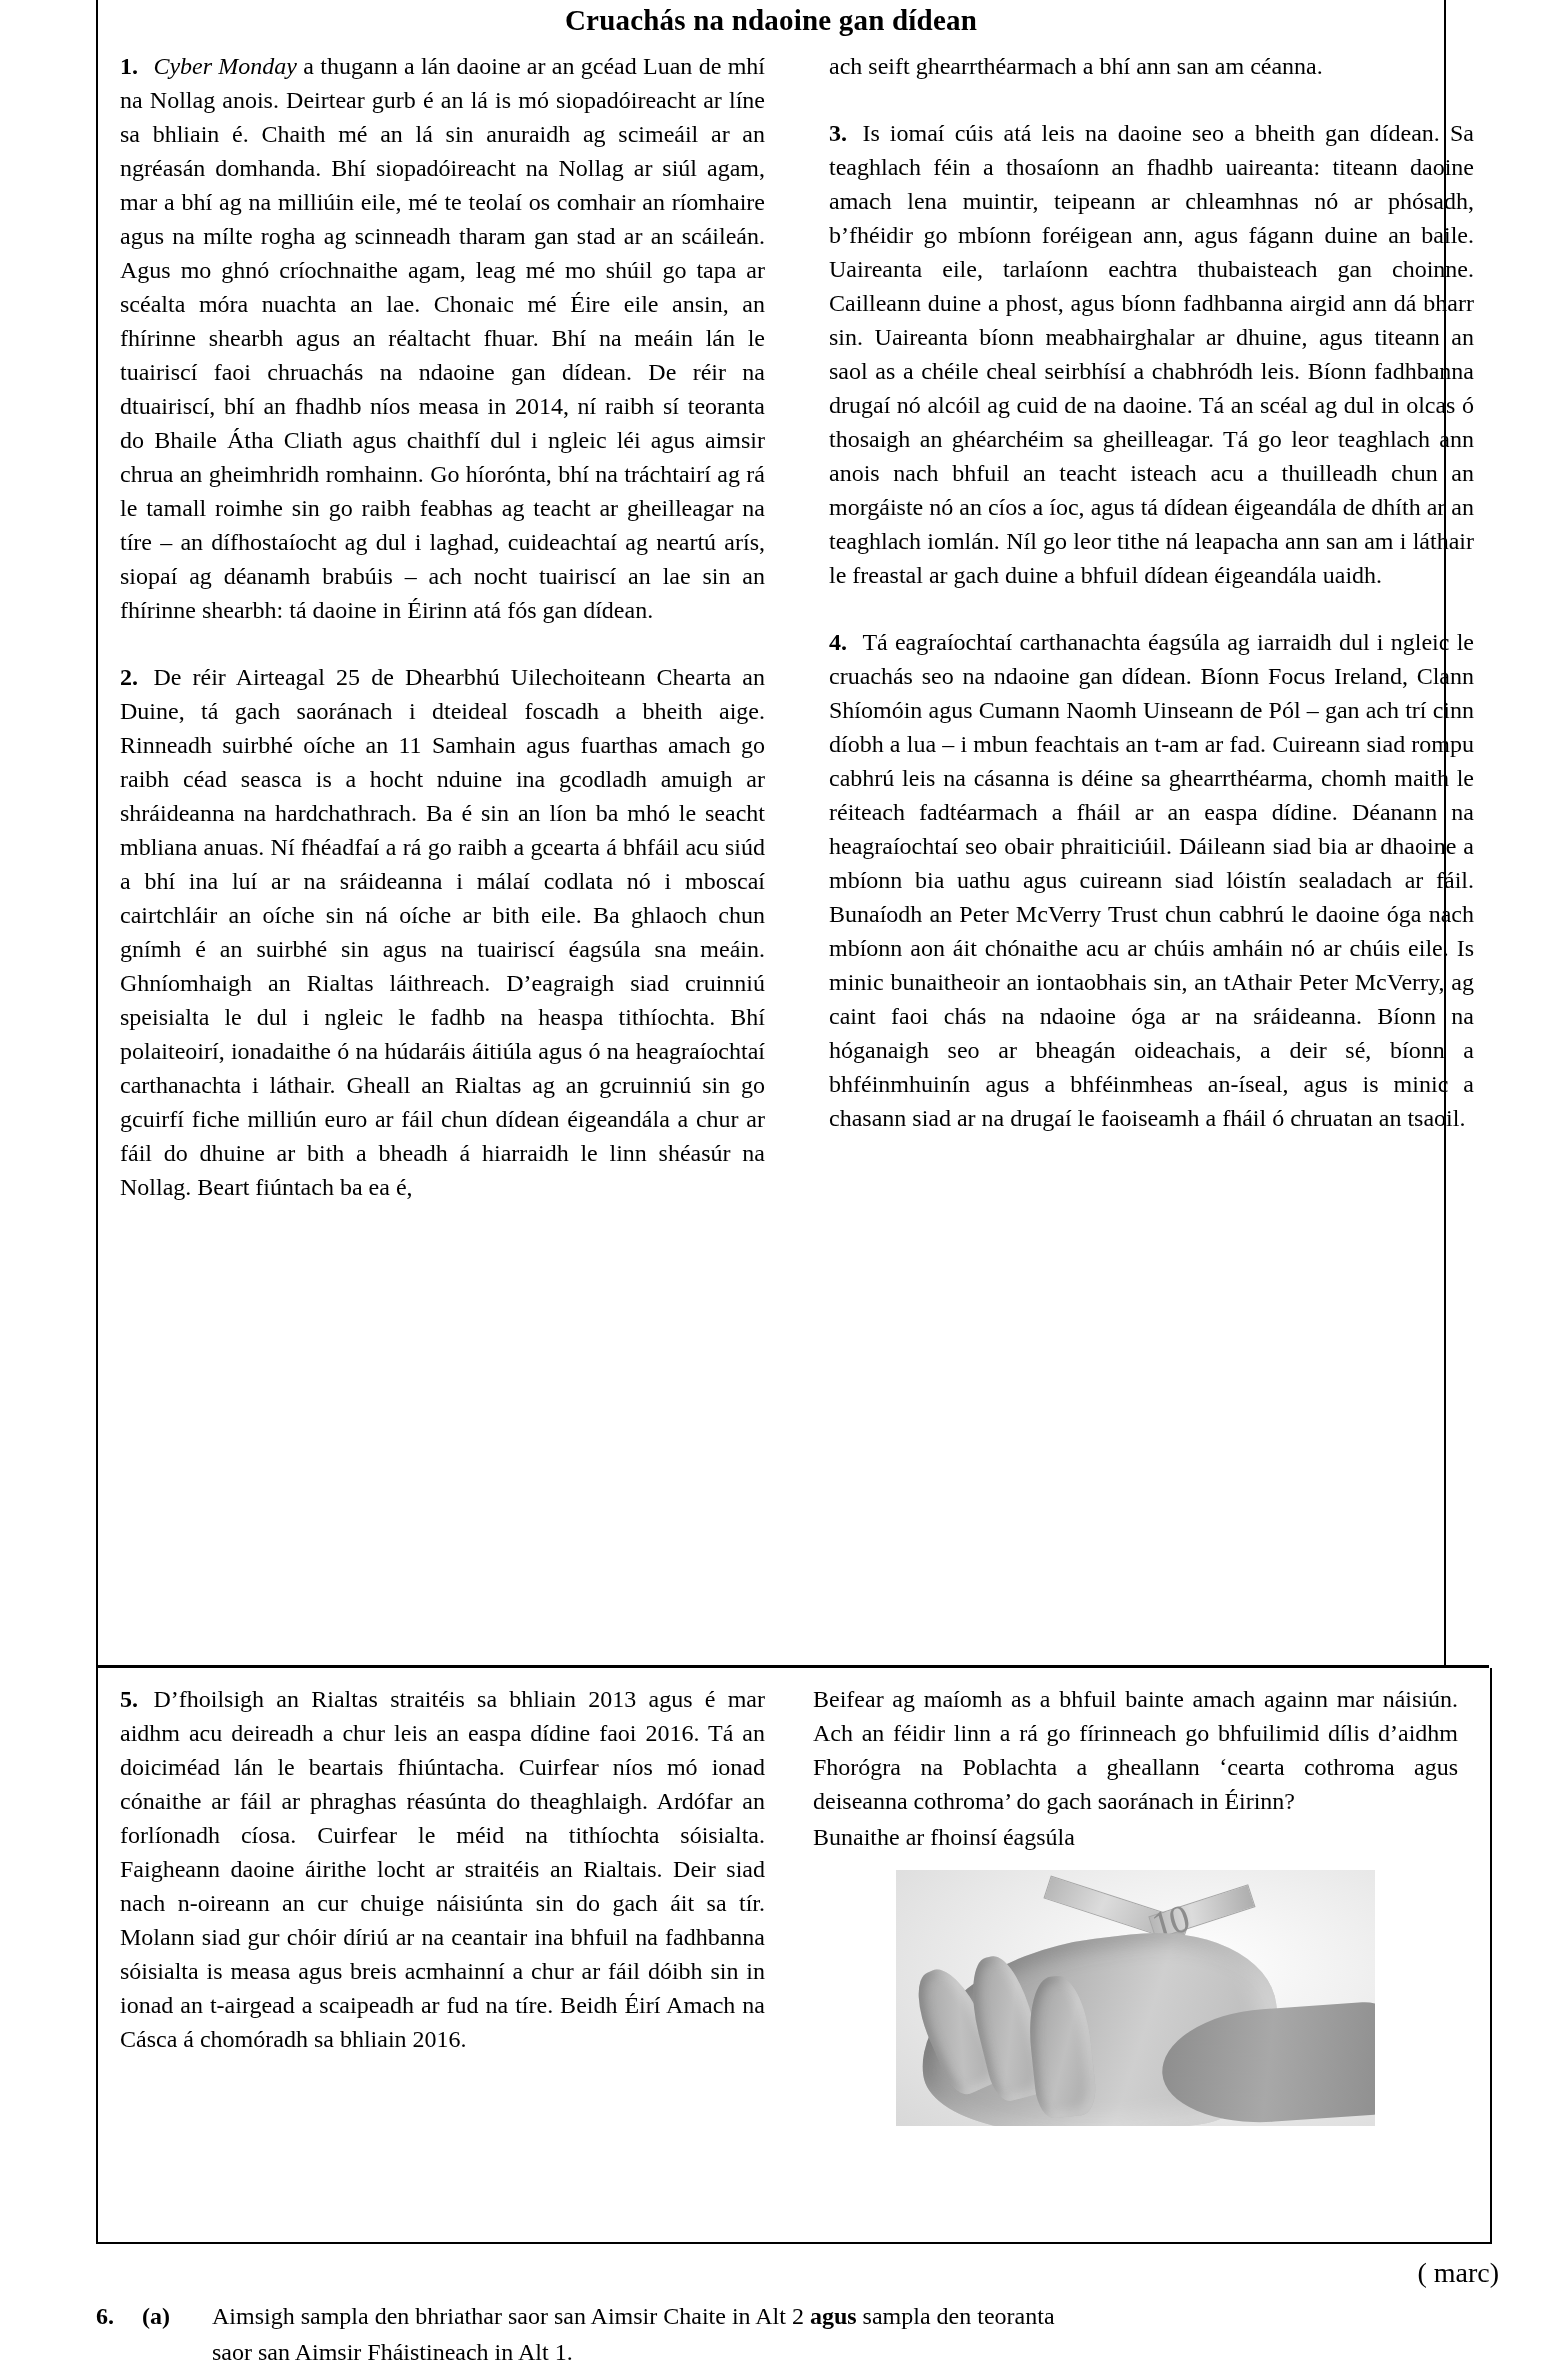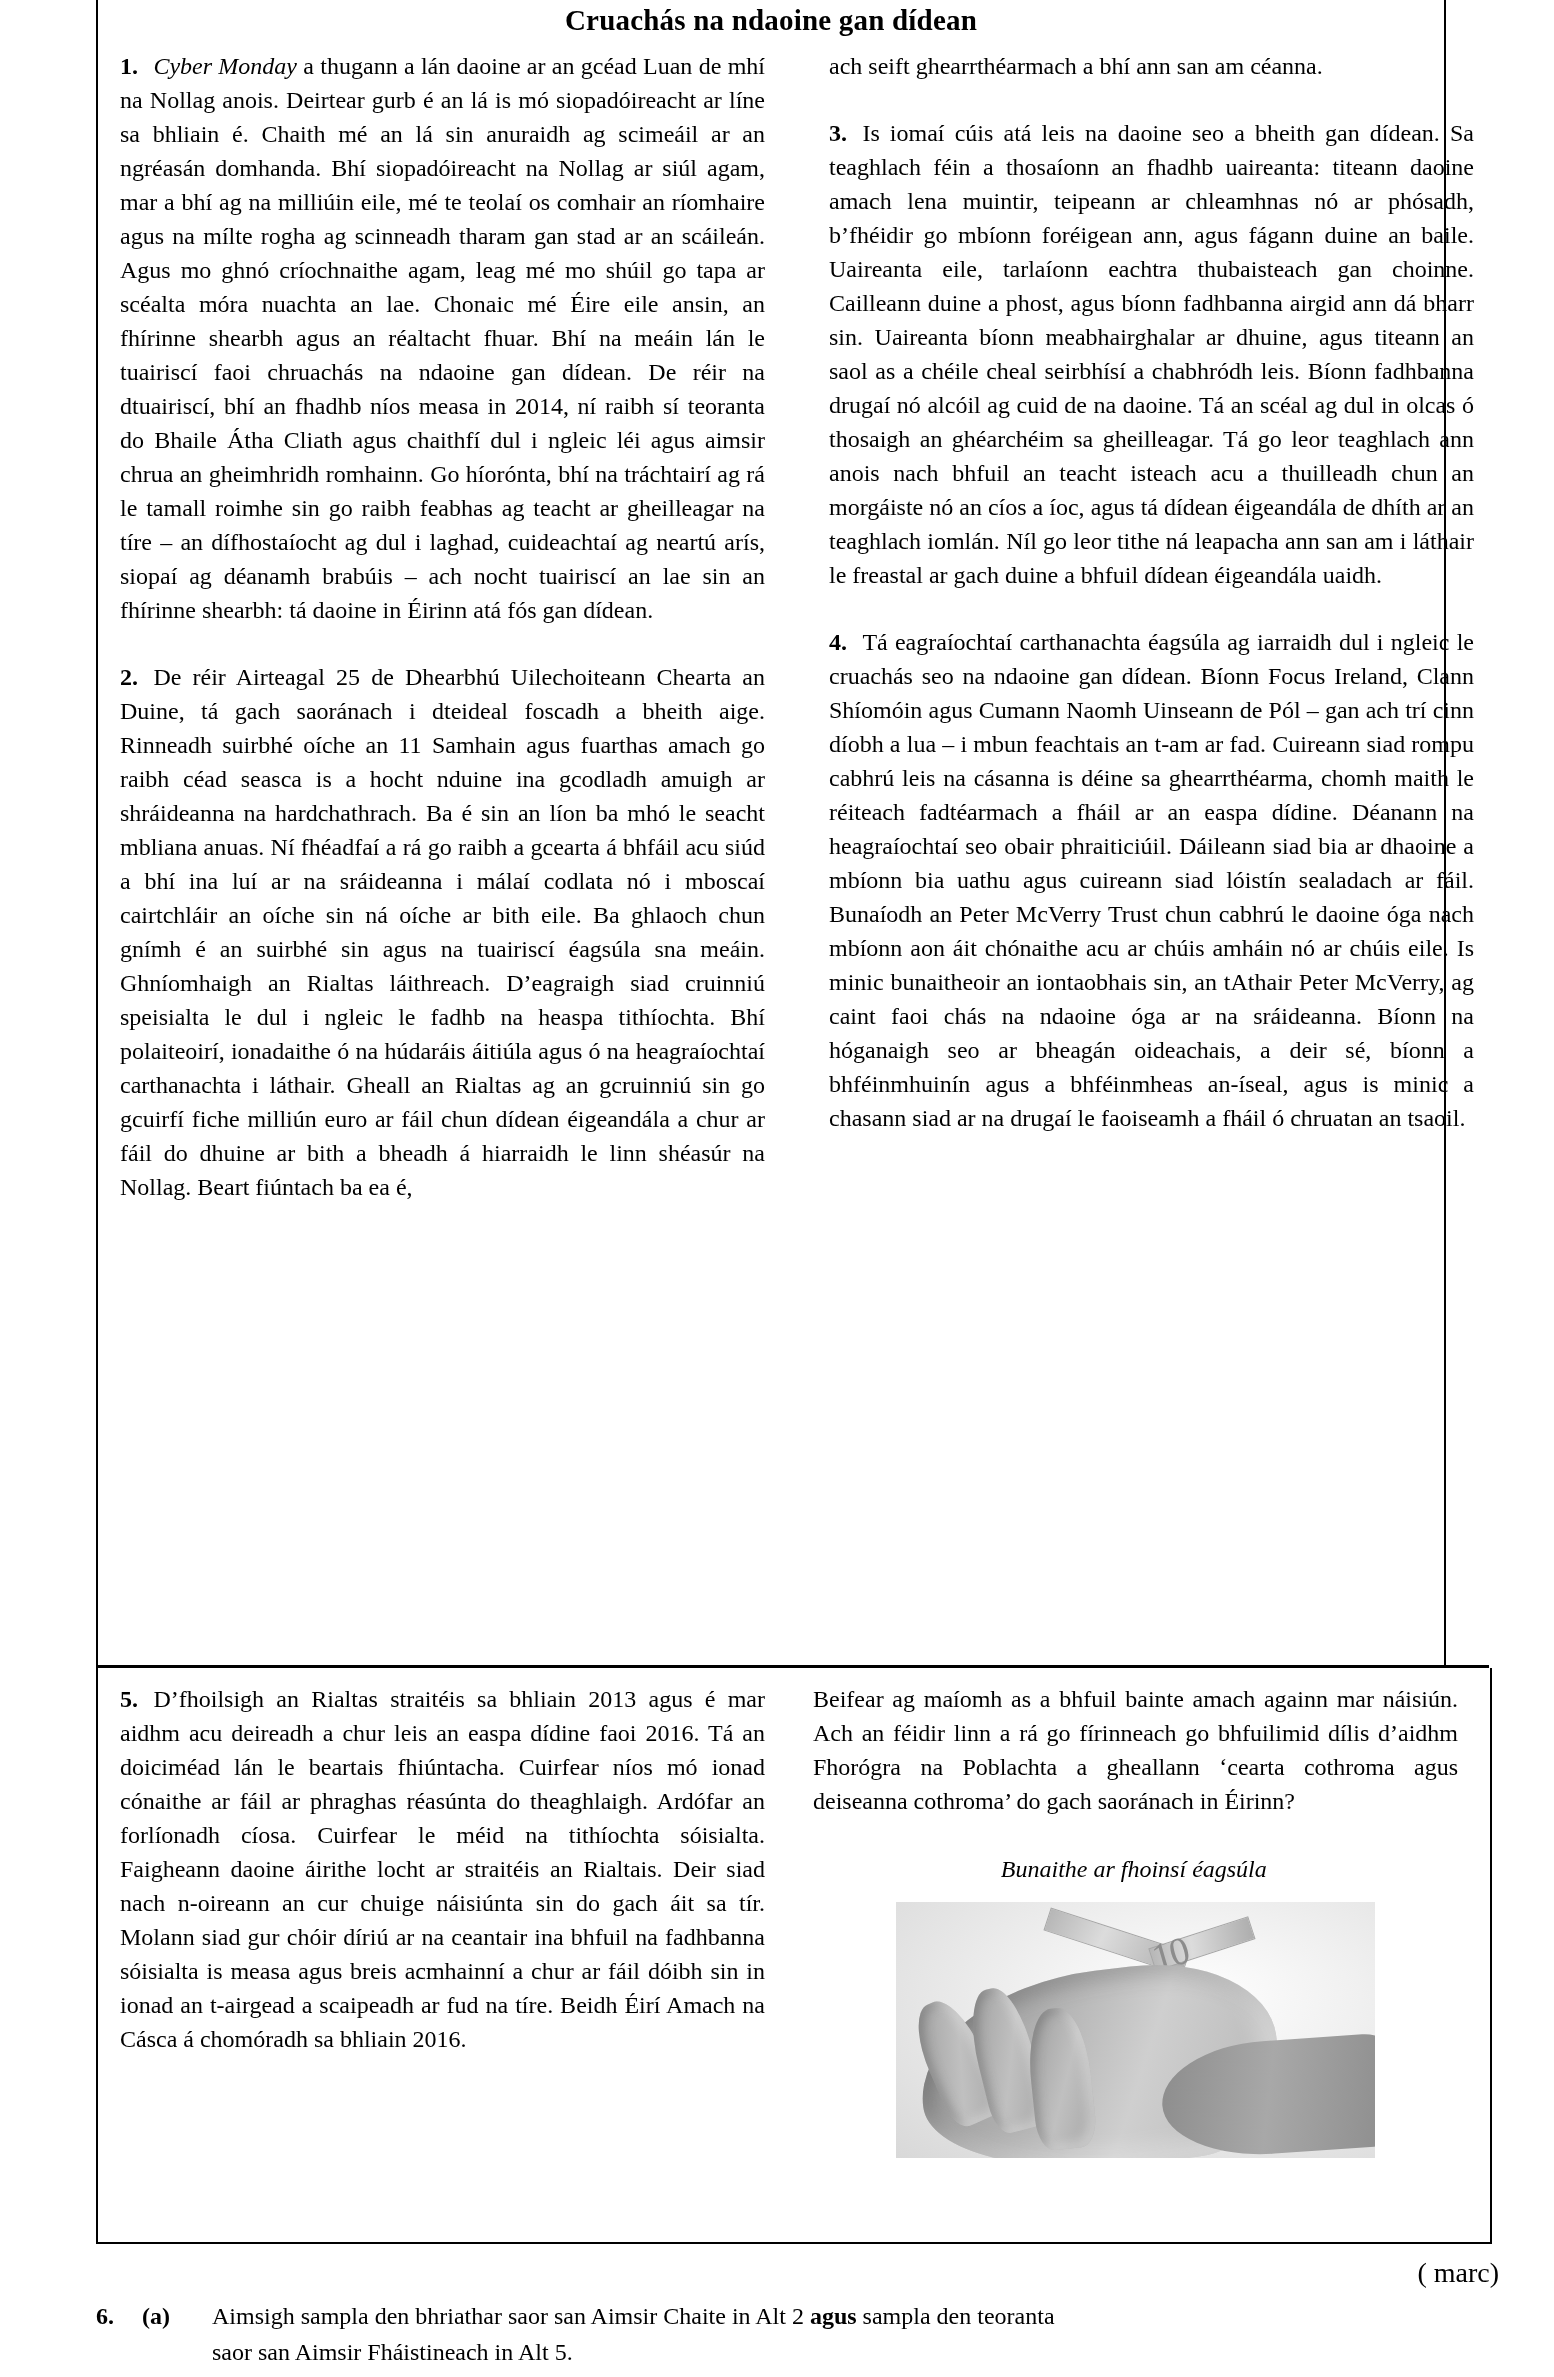--- a/index.html
+++ b/index.html
@@ -95,24 +95,23 @@
     box-sizing: border-box;
   }
   .lower-cols {
     display: flex;
     gap: 48px;
     padding: 13.7px 22px 8.5px 22px;
     box-sizing: border-box;
   }
 
   .attribution {
-    text-align: center;
-    font-style: italic;
+    text-align: left;
     font-size: 24px;
-    margin-top: 38px;
+    margin-top: 6px;
     padding-right: 3.4px;
   }
 
   
   .photo-wrap {
     margin-top: 19px;
     display: flex;
     justify-content: center;
   }
   .photo {
@@ -335,17 +334,17 @@
   </div>
 
   <div class="marks" style="top:2257px;">( marc)</div>
 
   <div class="question" style="top:2298px;">
     <div class="q-row">
       <span class="q-num">6.</span>
       <span class="q-letter">(a)</span>
       <span class="q-text"><span>Aimsigh sampla den bhriathar saor san Aimsir Chaite in Alt 2 </span><b class="inl">agus</b><span> sampla den teoranta</span></span>
     </div>
-    <div class="q-cont">saor san Aimsir Fháistineach in Alt 5.</div>
+    <div class="q-cont">saor san Aimsir Fháistineach in Alt 1.</div>
   </div>
 
 </div>
 
 
 </body></html>

